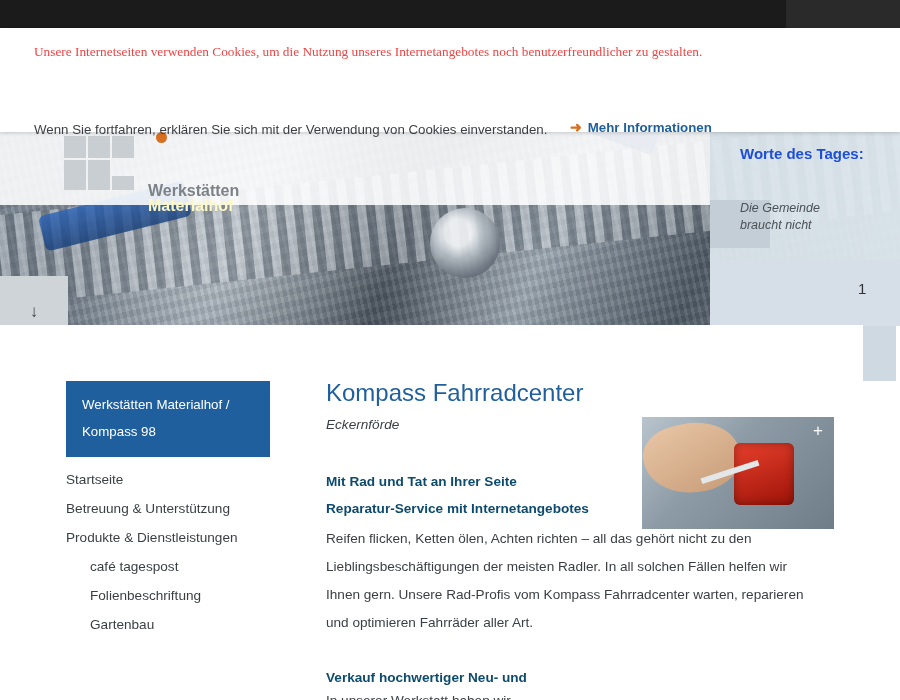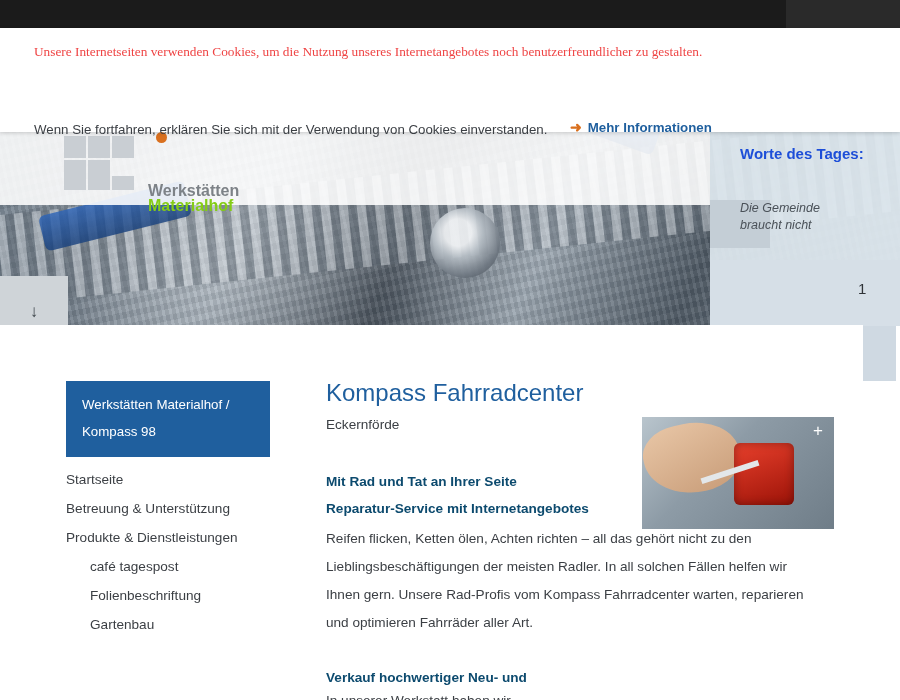--- a/index.html
+++ b/index.html
@@ -110,21 +110,21 @@
   .hero-logo-text {
     position: absolute;
     left: 148px; top: 95px;
     width: 280px;
     color: #7d8287;
     font-size: 16px;
     line-height: 15px;
     font-weight: bold;
     margin-top: 40px;
   }
-  .hero-logo-text .l2 { color: #84cc16; }
+  .hero-logo-text .l2 { color: #fef9c3; }
   .hero-logo-mark {
     position: absolute;
     left: 64px; top: 88px;
     width: 70px; height: 62px;
   }
   .hero-logo-mark .seg {
     position: absolute;
     width: 22px; height: 22px;
     background: #c9ced3;
   }
@@ -334,20 +334,21 @@
     color: #1f5f9e;
     font-size: 24px;
     font-weight: normal;
     margin: 0;
   }
   .article-loc {
     position: absolute;
     left: 326px; top: 92px;
     color: #3b3f44;
     font-size: 13.6px;
+    font-style: italic;
   }
   .article-h {
     position: absolute;
     left: 326px;
     width: 300px;
     color: #0c4a6e;
     font-size: 13.6px;
     font-weight: bold;
     line-height: 27px;
   }

